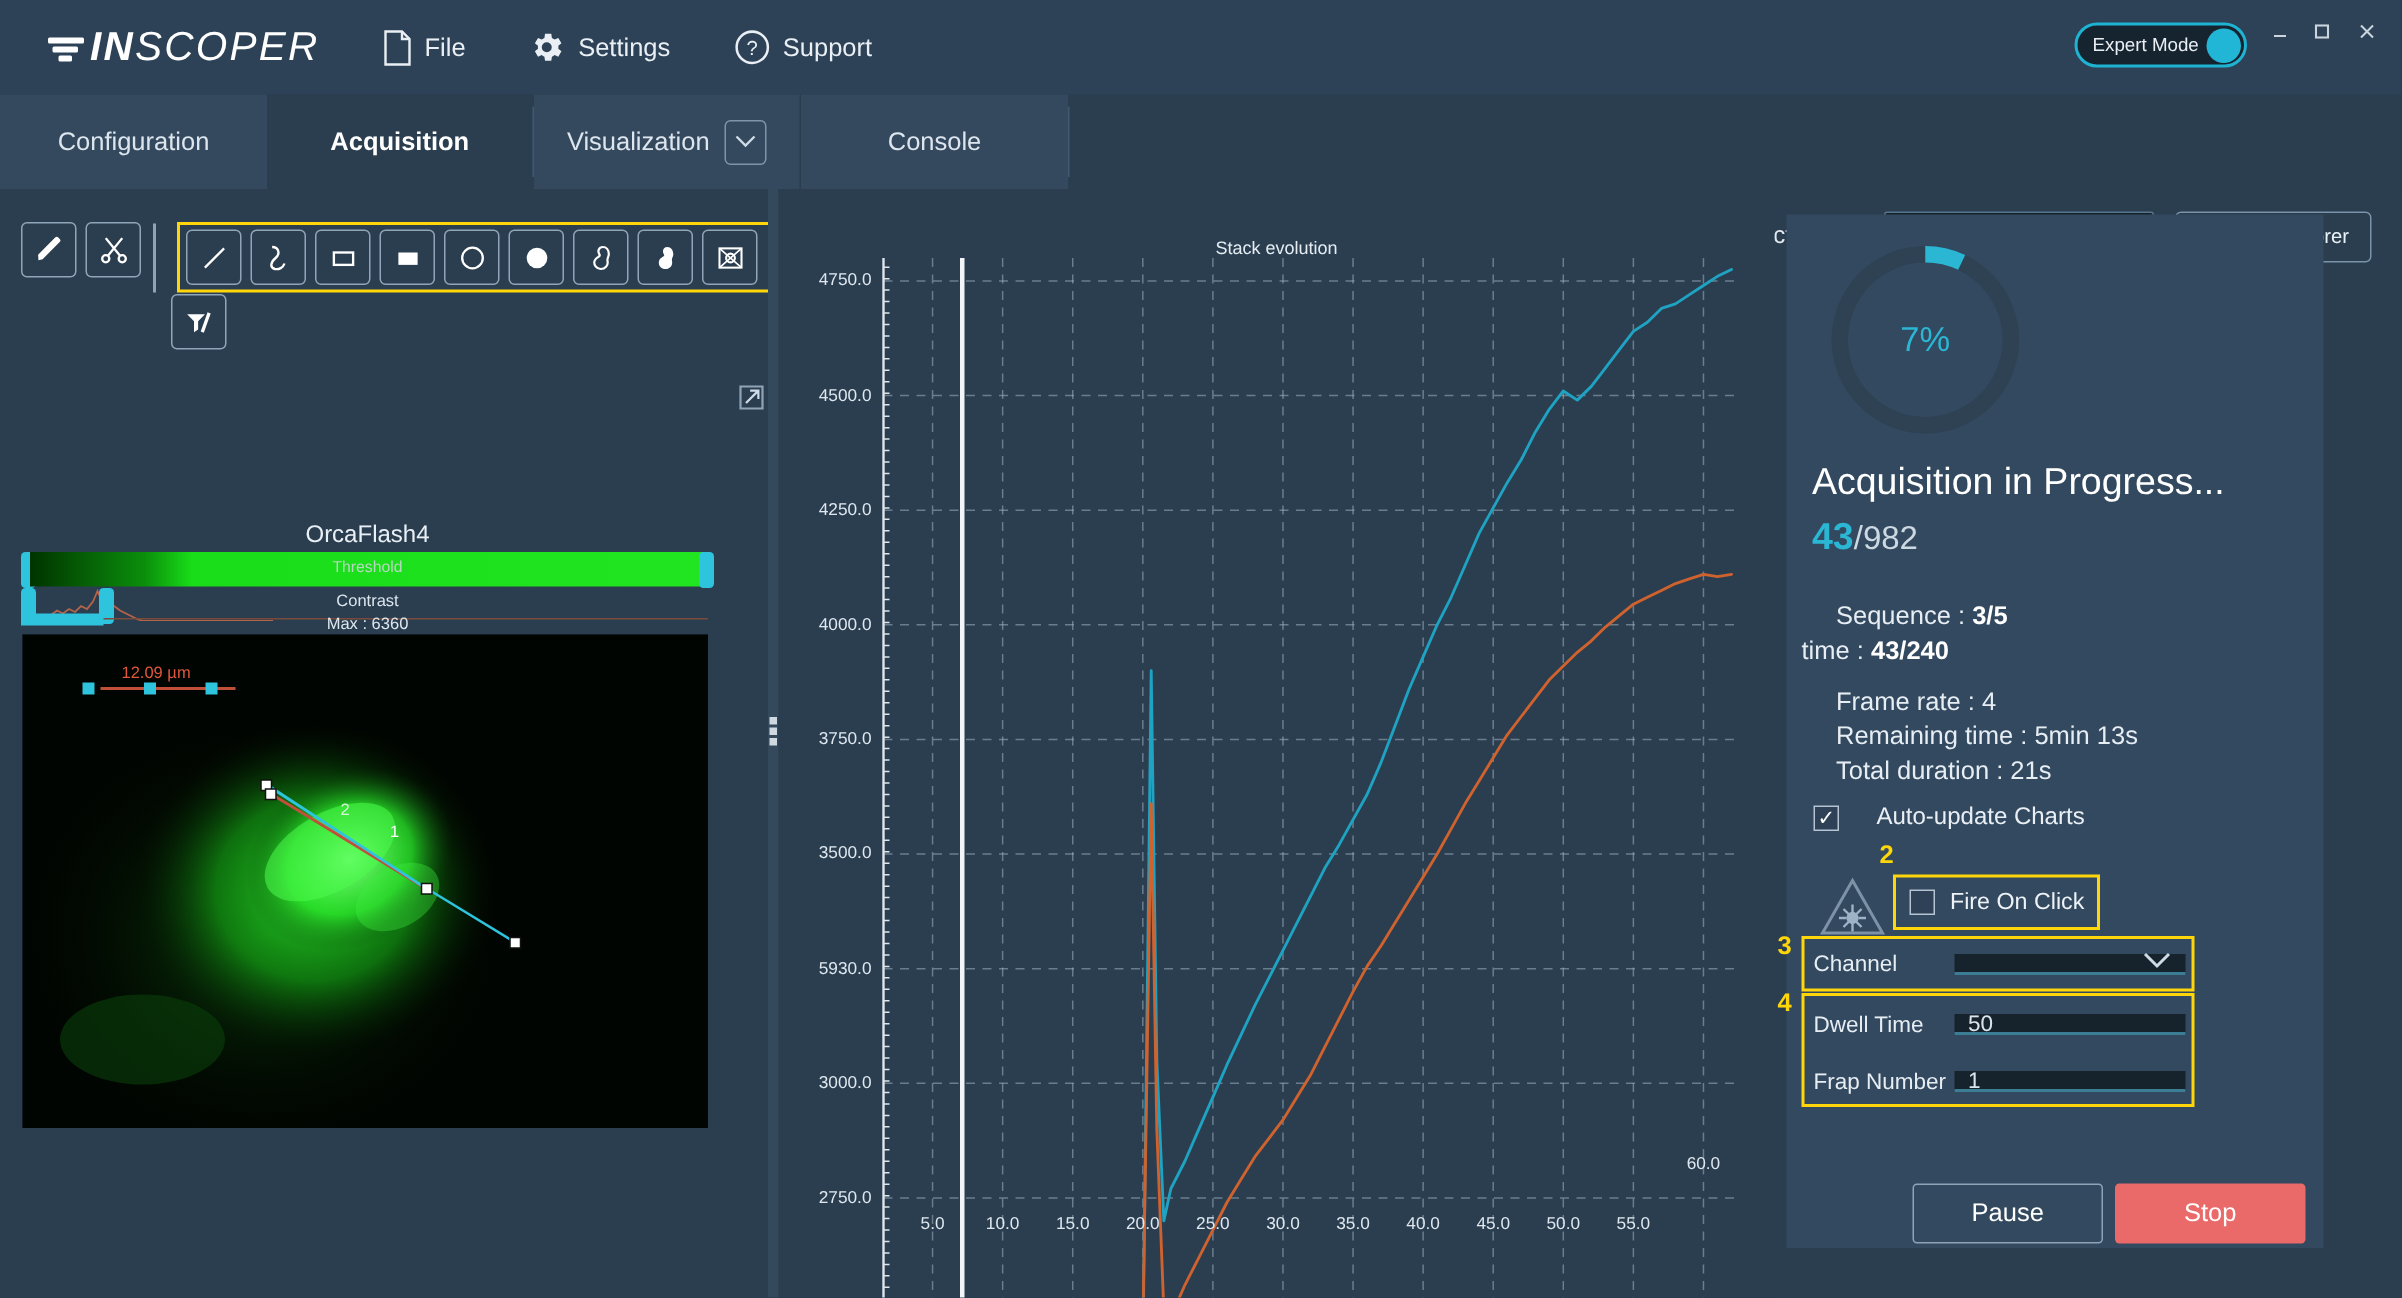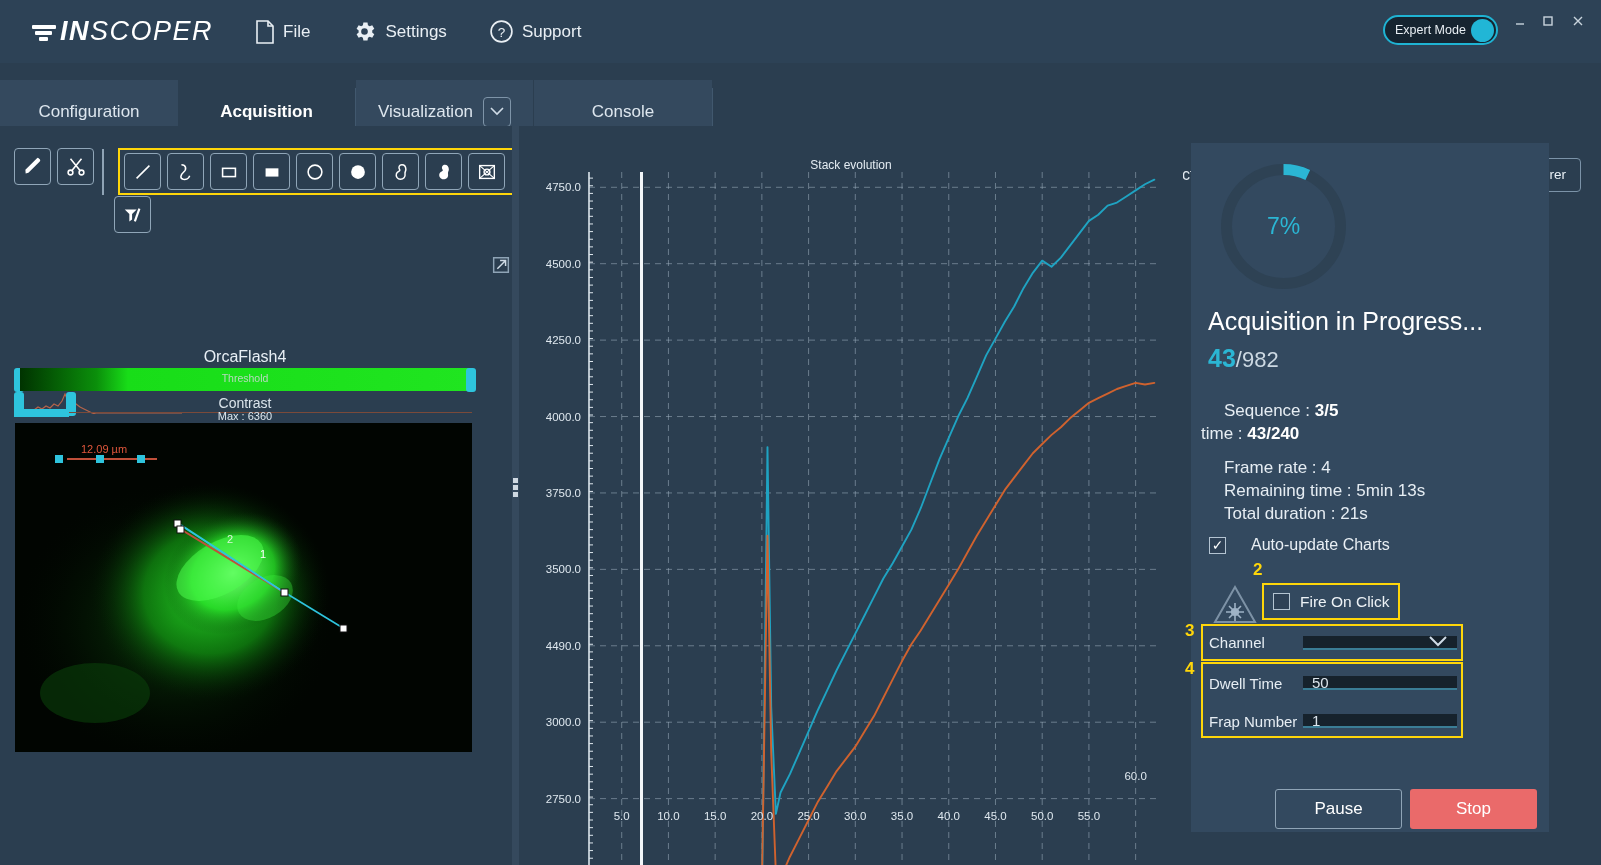--- a/index.html
+++ b/index.html
@@ -45,21 +45,21 @@
     position:absolute; right:2px; top:1.5px; width:23px; height:23px;
     border-radius:50%; background:#21b6d6;
   }
   .wbtn { position:absolute; top:8px; width:26px; height:26px; display:flex;
           align-items:center; justify-content:center; color:#c9d4dd; font-size:15px; cursor:pointer;}
   #win-min { right:68px; }
   #win-max { right:40px; }
   #win-close{ right:10px; font-size:18px; }
 
   
-  #tabbar { position:absolute; left:0; top:80px; width:1601px; height:63px; background:#2b3e50; }
+  #tabbar { position:absolute; left:0; top:63px; width:1601px; height:63px; background:#2b3e50; }
   .tab {
     position:absolute; top:0; height:63px;
     display:flex; align-items:center; justify-content:center;
     font-size:17px; color:#dde6ee; cursor:pointer;
   }
   .tab.inactive { background:#34495e; }
   .tab.active { background:#2b3e50; font-weight:bold; color:#ffffff;}
   #tab-config { left:0px;   width:178px; }
   #tab-acq    { left:179px; width:175px; }
   #tab-vis    { left:356px; width:177px; }
@@ -105,21 +105,21 @@
   #cam-title { position:absolute; top:222px; left:0; width:490px; text-align:center;
                font-size:16px; color:#e8eff5; }
   #threshold-wrap { position:absolute; left:14px; top:242px; width:484px; height:24px; }
   #threshold-bar { position:absolute; left:6px; top:0; width:450px; height:23px;
                    background:linear-gradient(to right,#003300 0%,#0b8f0b 17%,#18dd18 24%,#20e520 100%); }
   #threshold-bar .lbl { position:absolute; width:100%; text-align:center; top:4px;
                         font-size:10.5px; color:#b8d8c0; }
   .thumb { position:absolute; width:10px; height:24px; background:#2ec4dd; border-radius:3px; }
   #contrast-wrap { position:absolute; left:14px; top:266px; width:462px; height:22px; }
   #contrast-hist { position:absolute; left:8px; top:0; width:160px; height:22px; }
-  #contrast-lbl { position:absolute; width:462px; text-align:center; top:3px; font-size:14px; color:#dbe5ec; }
+  #contrast-lbl { position:absolute; width:462px; text-align:center; top:3px; font-size:11px; color:#dbe5ec; }
   #contrast-line { position:absolute; left:8px; top:20px; width:450px; height:1px; background:#7a4a3a; }
   #contrast-sel { position:absolute; left:14px; top:283px; width:55px; height:8px; background:#2ec4dd; }
   #max-lbl { position:absolute; top:284px; left:0; width:490px; text-align:center; font-size:11px; color:#dde7ee; }
 
   #preview { position:absolute; left:15px; top:297px; width:457px; height:329px;
              background:#000; overflow:hidden; }
   #scale-text { position:absolute; left:66px; top:20px; color:#e0573c; font-size:11px; }
   #scale-line { position:absolute; left:52px; top:35px; width:90px; height:2px; background:#c0503a; }
   .scale-node { position:absolute; width:8px; height:8px; background:#2ec4dd; top:32px; }
 
@@ -480,21 +480,21 @@
         </svg>
       <div id="cursorline" style="left: 51.3934px; top: 0px; height: 755px;"></div>
     </div>
     <div id="ytick-host">
         <div class="ytick" style="top: 61.2834px; right: 602px;">4750.0</div>
         <div class="ytick" style="top: 137.7px; right: 602px;">4500.0</div>
         <div class="ytick" style="top: 214.117px; right: 602px;">4250.0</div>
         <div class="ytick" style="top: 290.534px; right: 602px;">4000.0</div>
         <div class="ytick" style="top: 366.951px; right: 602px;">3750.0</div>
         <div class="ytick" style="top: 443.368px; right: 602px;">3500.0</div>
-        <div class="ytick" style="top: 519.785px; right: 602px;">4490.0</div>
+        <div class="ytick" style="top: 519.785px; right: 602px;">5930.0</div>
         <div class="ytick" style="top: 596.202px; right: 602px;">3000.0</div>
         <div class="ytick" style="top: 672.619px; right: 602px;">2750.0</div>
       </div>
     <div id="xtick-host">
         <div class="xtick" style="left: 102.705px; top: 684px;">5.0</div>
         <div class="xtick" style="left: 149.426px; top: 684px;">10.0</div>
         <div class="xtick" style="left: 196.148px; top: 684px;">15.0</div>
         <div class="xtick" style="left: 242.869px; top: 684px;">20.0</div>
         <div class="xtick" style="left: 289.59px; top: 684px;">25.0</div>
         <div class="xtick" style="left: 336.311px; top: 684px;">30.0</div>

